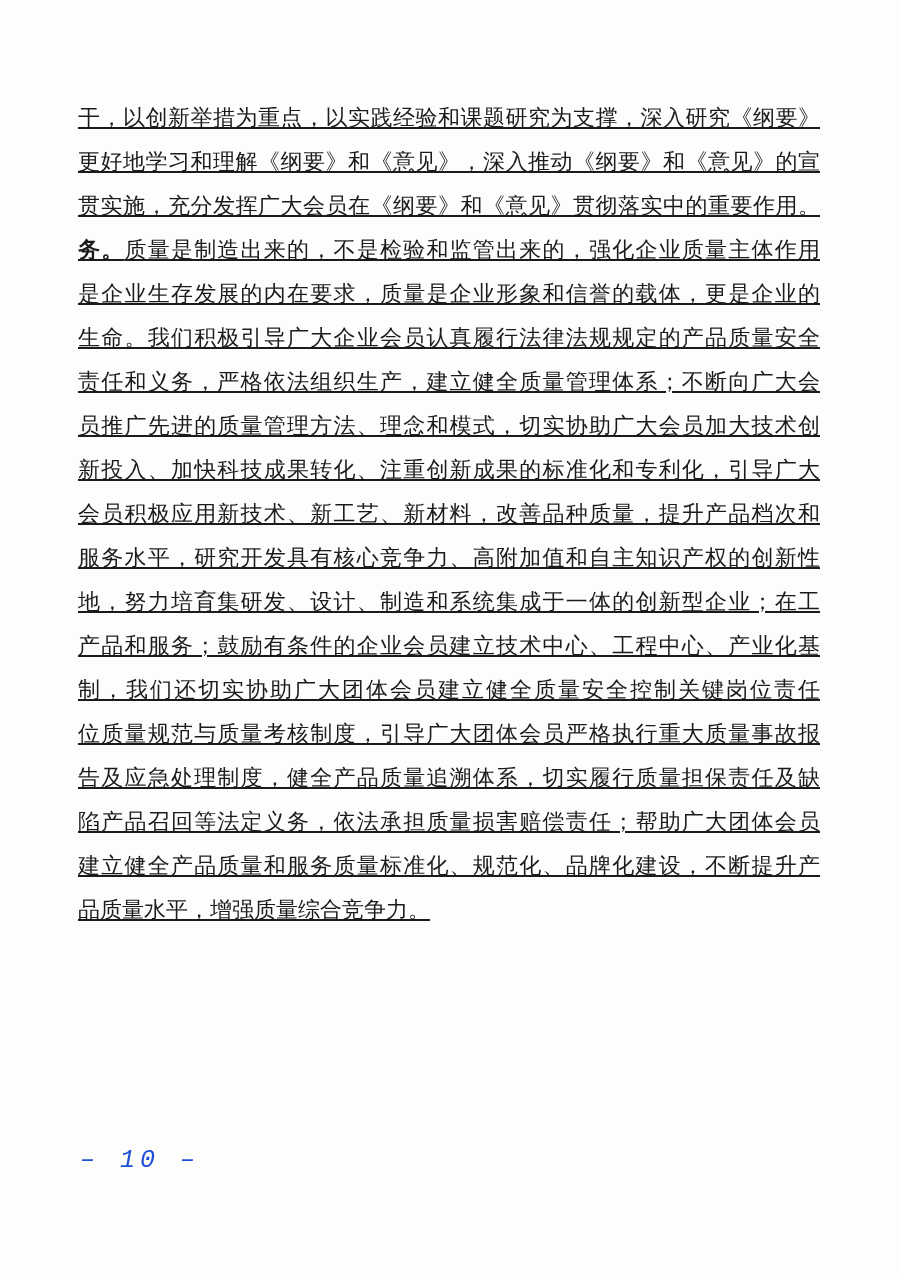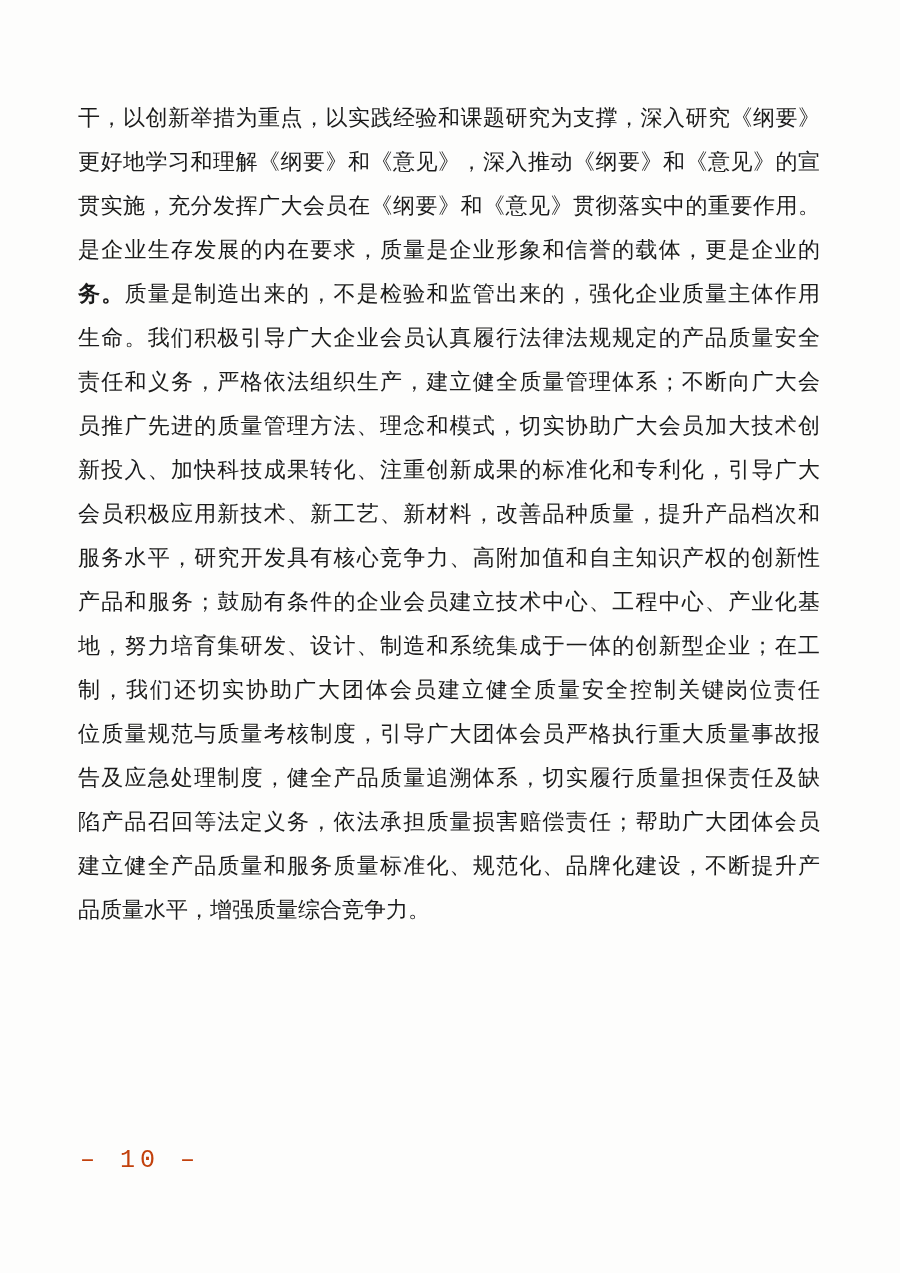--- a/index.html
+++ b/index.html
@@ -22,60 +22,62 @@
     top: 96px;
     width: 742px;
   }
   .line {
     font-size: 22px;
     line-height: 44px;
     height: 44px;
     text-align: justify;
     text-align-last: justify;
     overflow: hidden;
+    text-decoration: underline;
   }
   .line.last {
     text-align: left;
     text-align-last: left;
   }
   .line.indent {
     text-indent: 46px;
   }
   .seg.bold {
     font-weight: bold;
     font-family: "Liberation Sans", "DejaVu Sans", sans-serif;
   }
   .page-number {
     position: absolute;
     left: 80px;
     top: 1146px;
     font-family: "Liberation Mono", "DejaVu Sans Mono", monospace;
     font-size: 25px;
     letter-spacing: 5px;
-    color: #c2410c;
+    color: #1d4ed8;
+    font-style: italic;
   }
 </style>
 </head>
 <body>
 
 <div class="page">
   <div class="text-block">
       <div class="line"><span class="seg">干，以创新举措为重点，以实践经验和课题研究为支撑，深入研究《纲要》</span></div>
       <div class="line"><span class="seg">更好地学习和理解《纲要》和《意见》，深入推动《纲要》和《意见》的宣</span></div>
       <div class="line"><span class="seg">贯实施，充分发挥广大会员在《纲要》和《意见》贯彻落实中的重要作用。</span></div>
+      <div class="line"><span class="seg bold">务。</span><span class="seg">质量是制造出来的，不是检验和监管出来的，强化企业质量主体作用</span></div>
       <div class="line"><span class="seg">是企业生存发展的内在要求，质量是企业形象和信誉的载体，更是企业的</span></div>
-      <div class="line"><span class="seg bold">务。</span><span class="seg">质量是制造出来的，不是检验和监管出来的，强化企业质量主体作用</span></div>
       <div class="line"><span class="seg">生命。我们积极引导广大企业会员认真履行法律法规规定的产品质量安全</span></div>
       <div class="line"><span class="seg">责任和义务，严格依法组织生产，建立健全质量管理体系；不断向广大会</span></div>
       <div class="line"><span class="seg">员推广先进的质量管理方法、理念和模式，切实协助广大会员加大技术创</span></div>
       <div class="line"><span class="seg">新投入、加快科技成果转化、注重创新成果的标准化和专利化，引导广大</span></div>
       <div class="line"><span class="seg">会员积极应用新技术、新工艺、新材料，改善品种质量，提升产品档次和</span></div>
       <div class="line"><span class="seg">服务水平，研究开发具有核心竞争力、高附加值和自主知识产权的创新性</span></div>
+      <div class="line"><span class="seg">地，努力培育集研发、设计、制造和系统集成于一体的创新型企业；在工</span></div>
       <div class="line"><span class="seg">产品和服务；鼓励有条件的企业会员建立技术中心、工程中心、产业化基</span></div>
-      <div class="line"><span class="seg">地，努力培育集研发、设计、制造和系统集成于一体的创新型企业；在工</span></div>
       <div class="line"><span class="seg">制，我们还切实协助广大团体会员建立健全质量安全控制关键岗位责任</span></div>
       <div class="line"><span class="seg">位质量规范与质量考核制度，引导广大团体会员严格执行重大质量事故报</span></div>
       <div class="line"><span class="seg">告及应急处理制度，健全产品质量追溯体系，切实履行质量担保责任及缺</span></div>
       <div class="line"><span class="seg">陷产品召回等法定义务，依法承担质量损害赔偿责任；帮助广大团体会员</span></div>
       <div class="line"><span class="seg">建立健全产品质量和服务质量标准化、规范化、品牌化建设，不断提升产</span></div>
       <div class="line last"><span class="seg">品质量水平，增强质量综合竞争力。</span></div>
     </div>
   <div class="page-number">– 10 –</div>
 </div>
 

